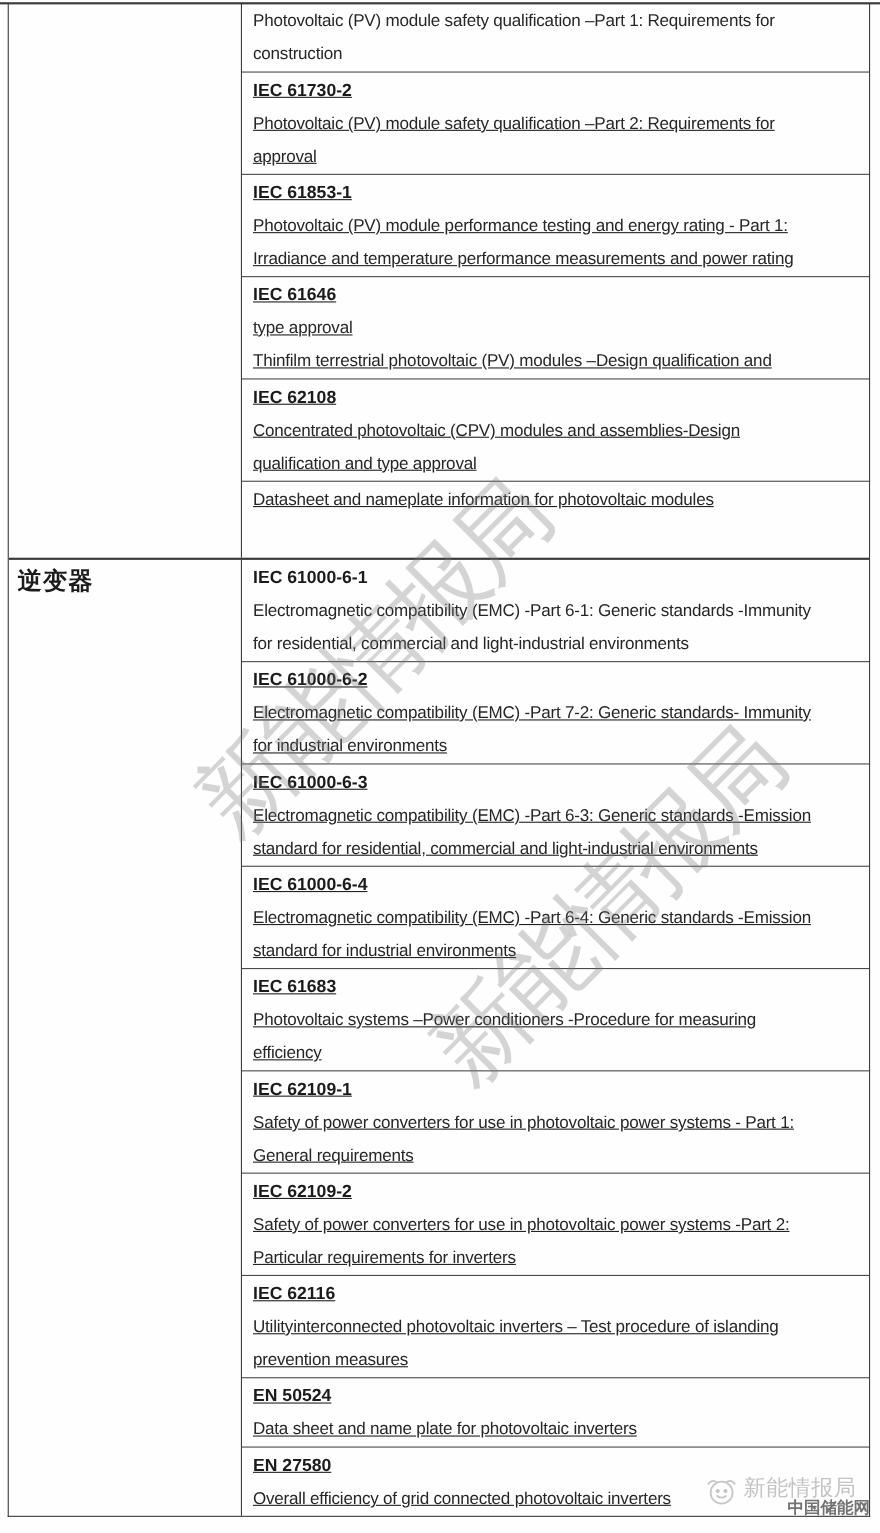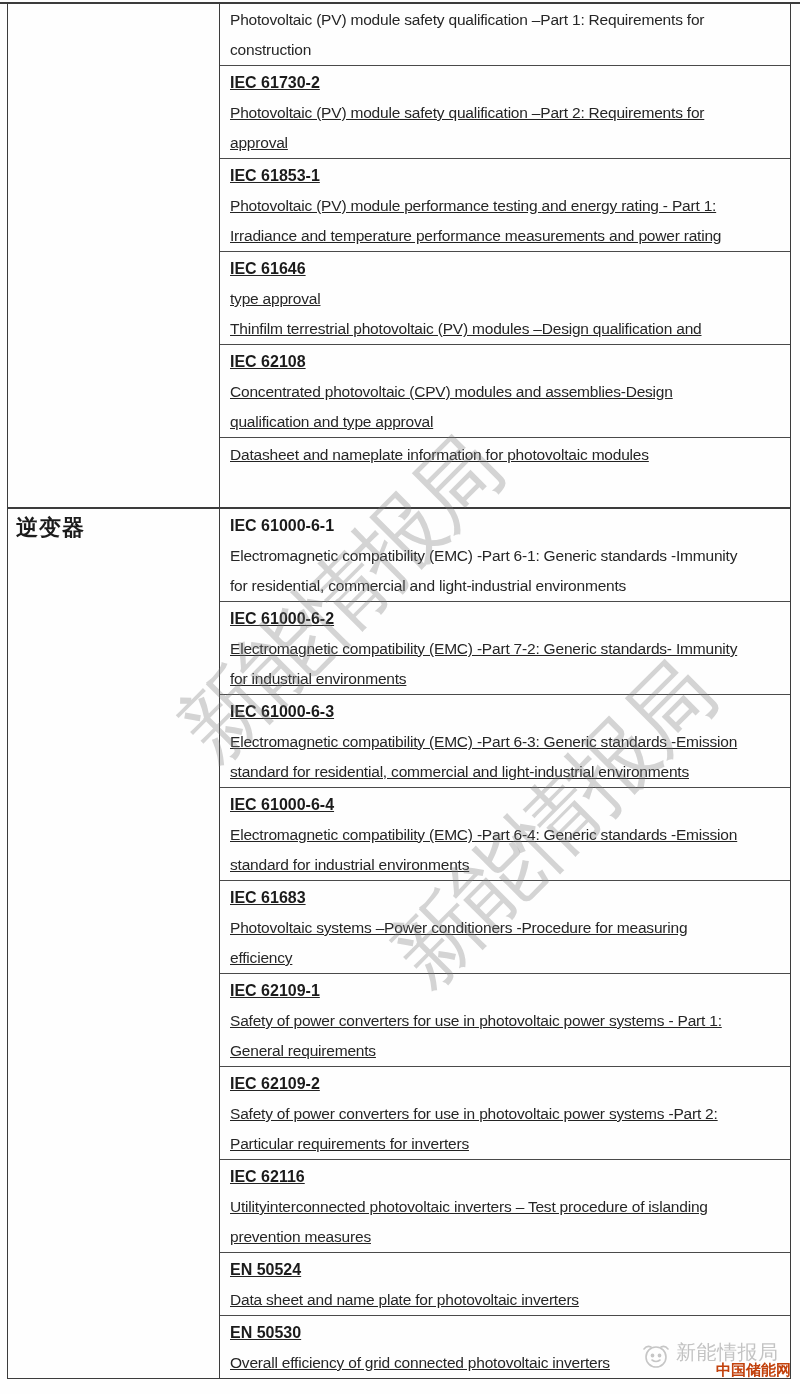--- a/index.html
+++ b/index.html
@@ -43,21 +43,21 @@
   }
   #watermark-1{left:119px;top:549px;}
   #watermark-2{left:332px;top:774px;}
   #brand-logo{position:absolute;left:638px;top:1331px;width:160px;height:56px;}
   #brand-logo .mascot{position:absolute;left:0;top:9px;}
   #brand-logo .brand-name{
     position:absolute;left:38px;top:8px;font-size:20px;color:#c3c3c3;
     letter-spacing:0.5px;white-space:nowrap;
   }
   #brand-logo .site-name{
-    position:absolute;left:78px;top:30px;font-size:15px;color:#c2410c;
+    position:absolute;left:78px;top:30px;font-size:15px;color:#737373;
     font-weight:bold;white-space:nowrap;
   }
 </style>
 </head>
 <body>
 
 <div id="page">
 
   <div id="top-edge-line"></div>
 
@@ -139,21 +139,21 @@
           <div class="entry">
             <div class="code">IEC 62116</div>
             <div class="line">Utilityinterconnected photovoltaic inverters – Test procedure of islanding</div>
             <div class="line">prevention measures</div>
           </div>
           <div class="entry">
             <div class="code">EN 50524</div>
             <div class="line">Data sheet and name plate for photovoltaic inverters</div>
           </div>
           <div class="entry">
-            <div class="code">EN 50530</div>
+            <div class="code">EN 27580</div>
             <div class="line">Overall efficiency of grid connected photovoltaic inverters</div>
           </div>
         </div>
       </div>
     </div>
 
   <div id="watermark-1" class="watermark">新能情报局</div>
   <div id="watermark-2" class="watermark">新能情报局</div>
 
   <div id="brand-logo">

